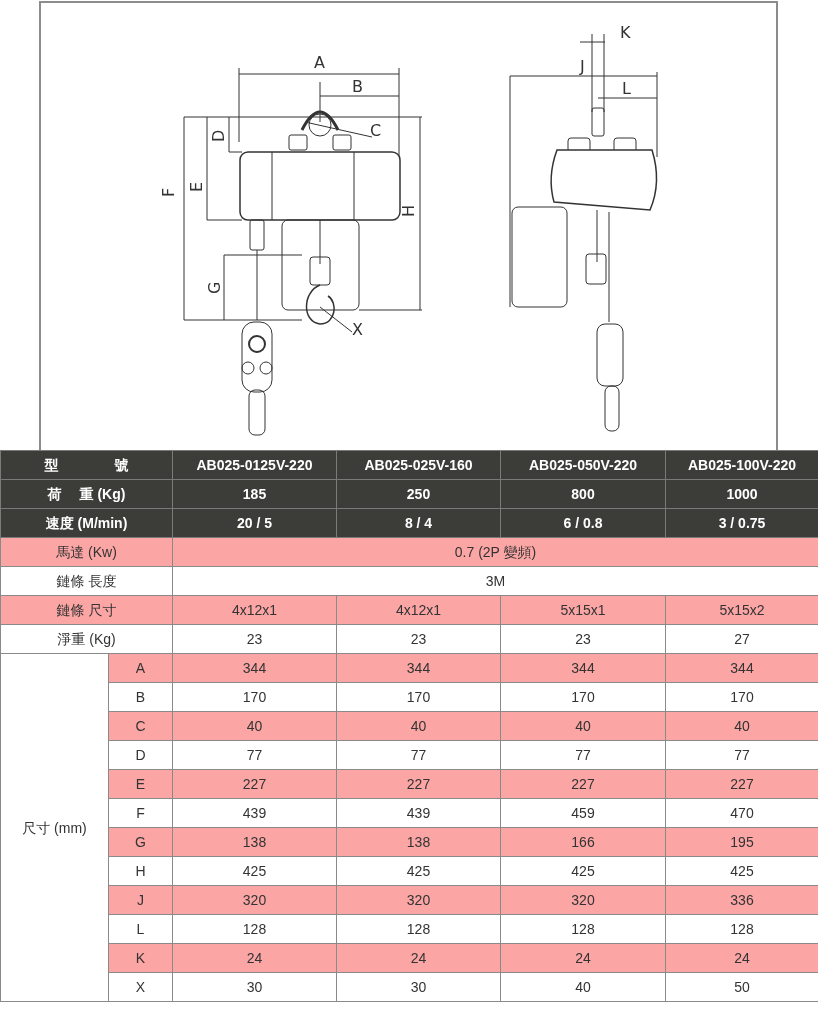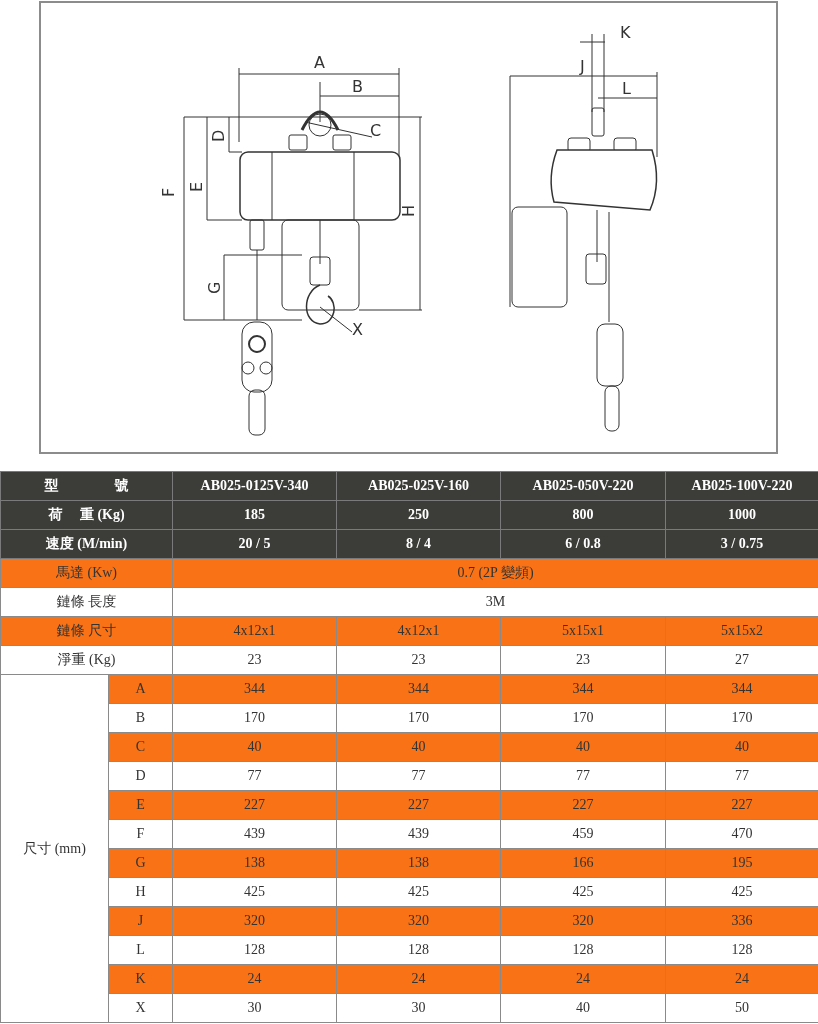--- a/index.html
+++ b/index.html
@@ -1,22 +1,22 @@
 <!DOCTYPE html>
 <html><head>
 <meta charset="utf-8">
 <style>
   html,body{margin:0;padding:0;background:#fff;}
   body{width:818px;height:1024px;position:relative;overflow:hidden;font-family:"Liberation Sans","DejaVu Sans",sans-serif;}
   .frame{position:absolute;left:39px;top:1px;width:739px;height:453px;border:2px solid #8c8c8c;box-sizing:border-box;background:#fff;}
   .frame svg{position:absolute;left:0;top:0;}
-  table.spec{position:absolute;left:0;top:471px;width:818px;border-collapse:collapse;table-layout:fixed;font-family:Liberation Serif, serif;}
+  table.spec{position:absolute;left:0;top:450px;width:818px;border-collapse:collapse;table-layout:fixed;}
   table.spec td{border:1px solid #8a8a8a;text-align:center;font-size:14px;color:#333;height:28px;padding:0;line-height:28px;}
   table.spec tr.dark td{background:#3c3c38;color:#fff;font-weight:bold;border-color:#7a7a7a;}
-  table.spec tr.grey td{background:#f97316;}
+  table.spec tr.grey td{background:#fca5a5;}
   table.spec tr.white td{background:#fff;}
   td.dimgroup{background:#fff !important;vertical-align:middle;}
   .lbl{color:#444;}
 </style>
 </head>
 <body>
 
 <div class="frame">
   <svg width="739" height="453" viewBox="39 1 739 453" fill="none" stroke="#333" stroke-width="1">
 
@@ -106,21 +106,21 @@
     <col style="width:108px">
       <col style="width:64px">
       <col style="width:164px">
       <col style="width:164px">
       <col style="width:165px">
       <col style="width:153px">
   </colgroup>
   <tbody>
       <tr class="dark">
     <td colspan="2">型　　　　號</td>
-    <td>AB025-0125V-340</td>
+    <td>AB025-0125V-220</td>
     <td>AB025-025V-160</td>
     <td>AB025-050V-220</td>
     <td>AB025-100V-220</td>
   </tr>
   <tr class="dark">
     <td colspan="2">荷　 重 (Kg)</td>
     <td>185</td>
     <td>250</td>
     <td>800</td>
     <td>1000</td>

